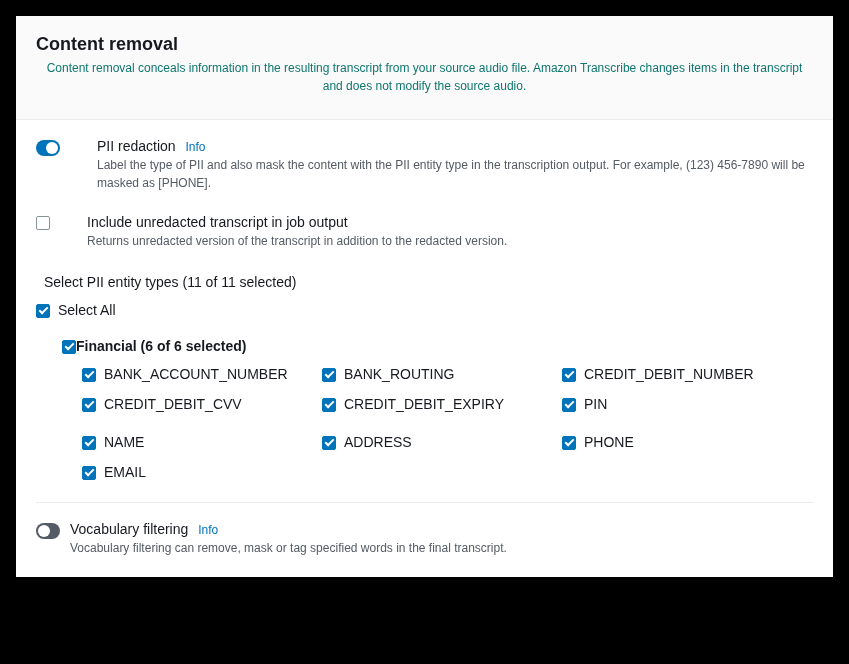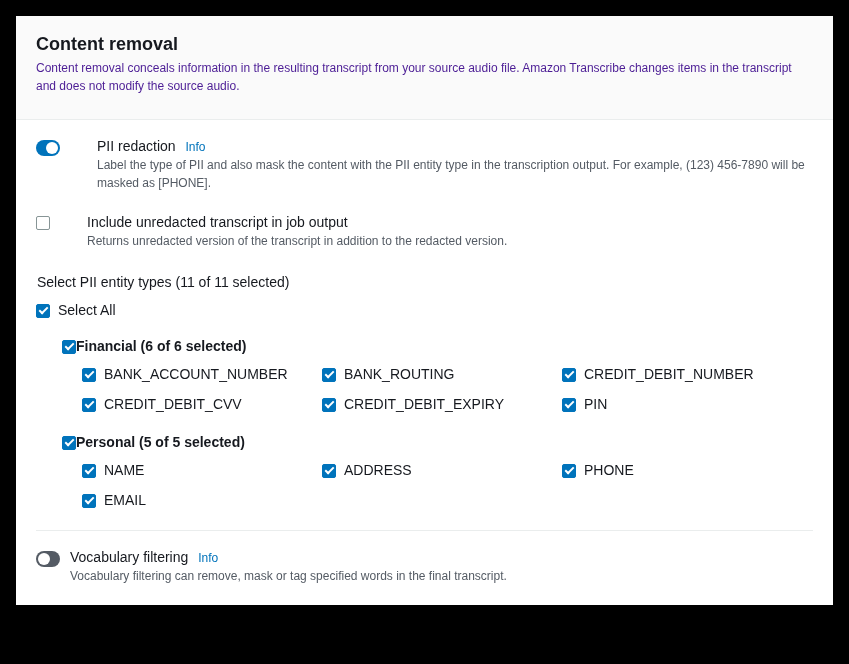--- a/index.html
+++ b/index.html
@@ -22,22 +22,23 @@
     padding: 18px 20px 24px 20px;
   }
   .panel-title {
     font-size: 18px;
     font-weight: 700;
     margin: 0 0 4px 0;
     color: #16191f;
   }
   .panel-subtitle {
     font-size: 12px;
-    color: #4c1d95;
+    color: #0f766e;
     line-height: 1.5;
+    text-align: center;
   }
   .panel-body {
     padding: 18px 20px 20px 20px;
   }
   .row {
     display: flex;
     align-items: flex-start;
     gap: 10px;
   }
   .toggle {
@@ -103,21 +104,21 @@
     border: solid #fff;
     border-width: 0 2px 2px 0;
     transform: rotate(45deg);
   }
   .indent-1 { margin-left: 0; }
   .indent-2 { margin-left: 26px; }
   .entity-heading {
     font-size: 14px;
     font-weight: 400;
     color: #16191f;
-    margin: 24px 0 12px 1px;
+    margin: 24px 0 12px 8px;
   }
   .select-all-row {
     display: flex;
     align-items: center;
     gap: 8px;
     margin-bottom: 20px;
   }
   .group-row {
     display: flex;
     align-items: center;
@@ -206,24 +207,20 @@
       <div class="entity-item">
         <div class="checkbox checked"></div>
         <span>CREDIT_DEBIT_EXPIRY</span>
       </div>
       <div class="entity-item">
         <div class="checkbox checked"></div>
         <span>PIN</span>
       </div>
     </div>
 
-    <div class="group-row indent-2">
-      <div class="checkbox checked"></div>
-      <span class="group-label">Personal (5 of 5 selected)</span>
-    </div>
     <div class="entity-grid">
       <div class="entity-item">
         <div class="checkbox checked"></div>
         <span>NAME</span>
       </div>
       <div class="entity-item">
         <div class="checkbox checked"></div>
         <span>ADDRESS</span>
       </div>
       <div class="entity-item">

